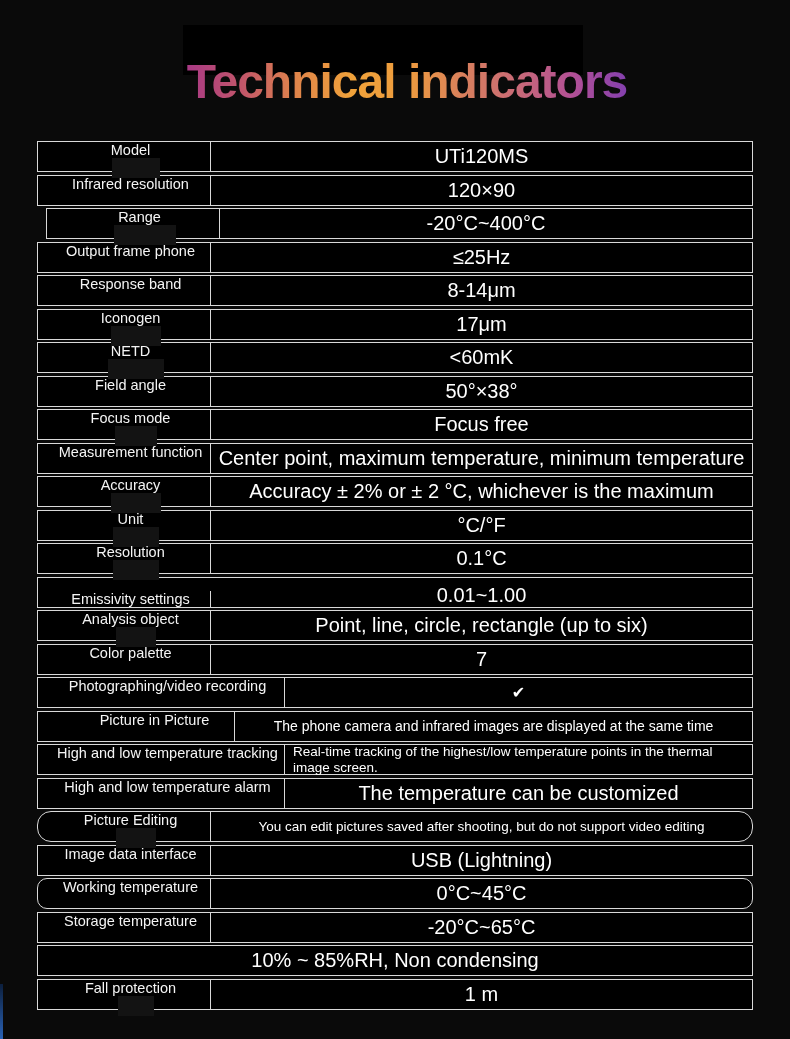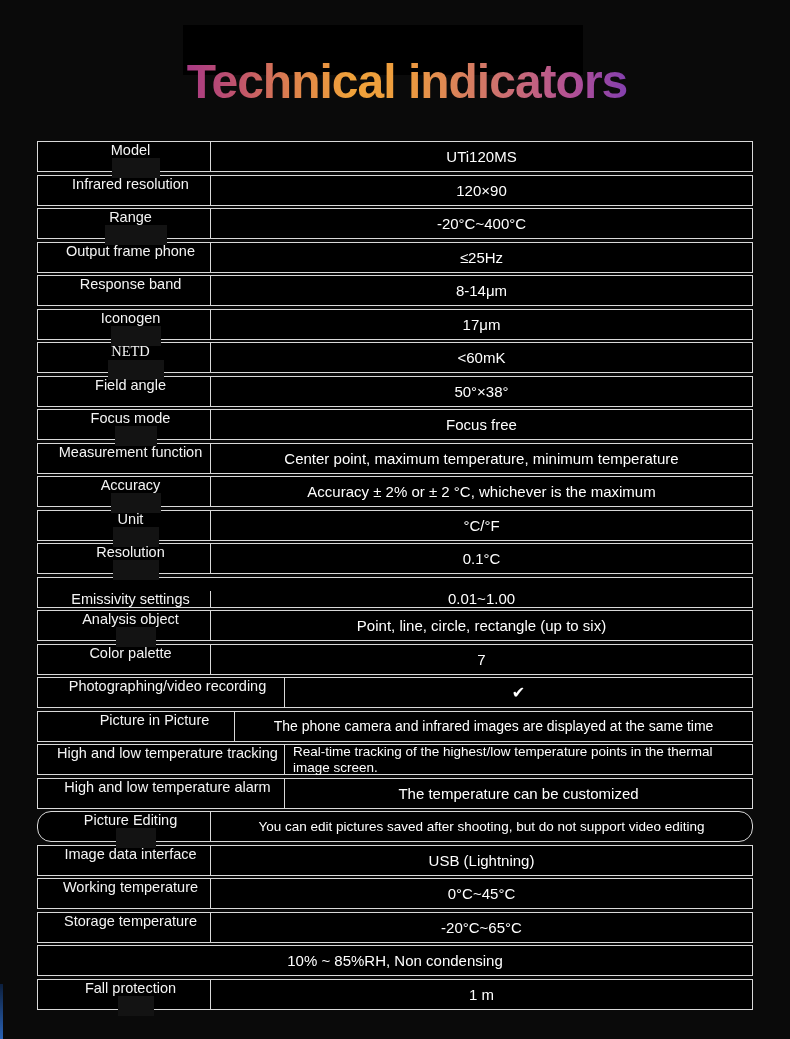--- a/index.html
+++ b/index.html
@@ -43,21 +43,21 @@
     border-right: 1.5px solid #d9d9d9;
     padding-left: 13px;
     font-size: 14.5px; color: #f4f4f4;
     white-space: nowrap;
     flex-direction: column;
   }
   .row.wide .label-cell { width: 247px; }
   .value-cell {
     flex: 1; justify-content: center;
     text-align: center; padding: 0 6px;
-    font-size: 15px; color: #ffffff;
+    font-size: 20px; color: #ffffff;
   }
   .value-cell.s  { font-size: 14px; }
   .value-cell.xs { font-size: 13.5px; }
   .value-cell.left {
     justify-content: flex-start; text-align: left;
     line-height: 1.12; padding-left: 8px; padding-right: 14px;
   }
   .value-cell.check { font-size: 16px; font-weight: bold; }
   .redact-box {
     display: inline-block; height: 20px;
@@ -86,21 +86,21 @@
         <span class="redact-box" style="width: 48px;"></span>
       </div>
       <div class="cell value-cell">UTi120MS</div>
     </div>
     <div class="row" style="border-color: rgb(217, 217, 217);">
       <div class="cell label-cell" style="border-right-color: rgb(217, 217, 217);">
         <span>Infrared resolution</span>
       </div>
       <div class="cell value-cell">120×90</div>
     </div>
-    <div class="row" style="border-color: rgb(217, 217, 217);">
+    <div class="row" style="border-color: rgb(217, 217, 217); margin-left: 9px;">
       <div class="cell label-cell" style="border-right-color: rgb(217, 217, 217);">
         <span>Range</span>
         <span class="redact-box" style="width: 62px;"></span>
       </div>
       <div class="cell value-cell">-20°C~400°C</div>
     </div>
     <div class="row" style="border-color: rgb(217, 217, 217);">
       <div class="cell label-cell" style="border-right-color: rgb(217, 217, 217);">
         <span>Output frame phone</span>
       </div>
@@ -113,21 +113,21 @@
       <div class="cell value-cell">8-14μm</div>
     </div>
     <div class="row" style="border-color: rgb(217, 217, 217);">
       <div class="cell label-cell" style="border-right-color: rgb(217, 217, 217);">
         <span>Iconogen</span>
         <span class="redact-box" style="width: 50px;"></span>
       </div>
       <div class="cell value-cell">17μm</div>
     </div>
     <div class="row" style="border-color: rgb(217, 217, 217);">
-      <div class="cell label-cell" style="border-right-color: rgb(217, 217, 217); font-family: Liberation Serif, serif;">
+      <div class="cell label-cell" style="border-right-color: rgb(217, 217, 217);">
         <span>NETD</span>
         <span class="redact-box" style="width: 56px;"></span>
       </div>
       <div class="cell value-cell">&lt;60mK</div>
     </div>
     <div class="row" style="border-color: rgb(217, 217, 217);">
       <div class="cell label-cell" style="border-right-color: rgb(217, 217, 217);">
         <span>Field angle</span>
       </div>
       <div class="cell value-cell">50°×38°</div>
@@ -215,21 +215,21 @@
         <span class="redact-box" style="width: 40px;"></span>
       </div>
       <div class="cell value-cell xs">You can edit pictures saved after shooting, but do not support video editing</div>
     </div>
     <div class="row" style="border-color: rgb(217, 217, 217);">
       <div class="cell label-cell" style="border-right-color: rgb(217, 217, 217);">
         <span>Image data interface</span>
       </div>
       <div class="cell value-cell">USB (Lightning)</div>
     </div>
-    <div class="row" style="border-color: rgb(217, 217, 217);">
+    <div class="row" style="border-color: rgb(217, 217, 217); border-radius: 10px;">
       <div class="cell label-cell" style="border-right-color: rgb(217, 217, 217);">
         <span>Working temperature</span>
       </div>
       <div class="cell value-cell">0°C~45°C</div>
     </div>
     <div class="row" style="border-color: rgb(217, 217, 217);">
       <div class="cell label-cell" style="border-right-color: rgb(217, 217, 217);">
         <span>Storage temperature</span>
       </div>
       <div class="cell value-cell">-20°C~65°C</div>

